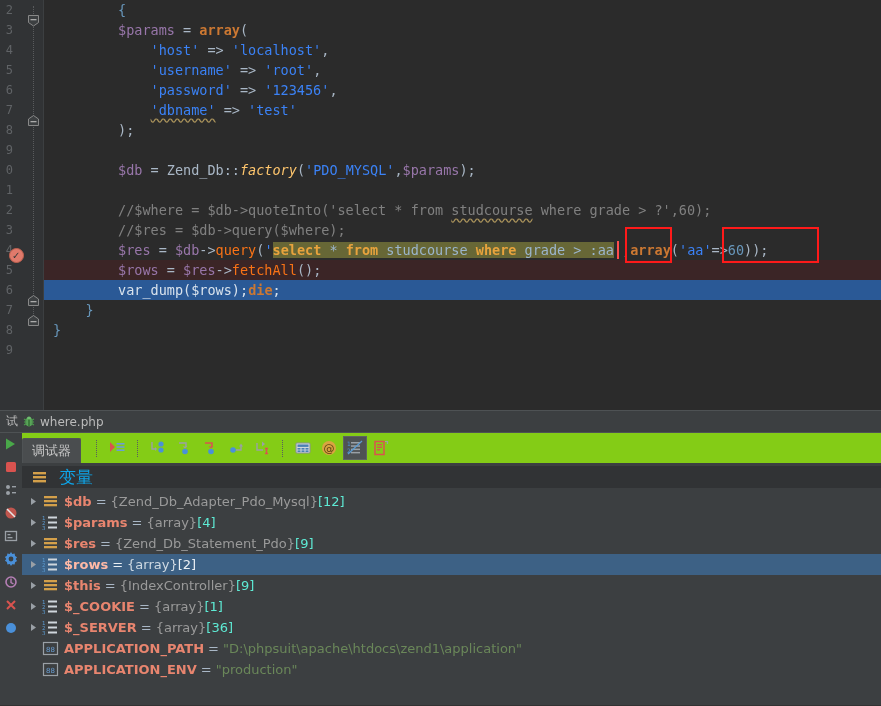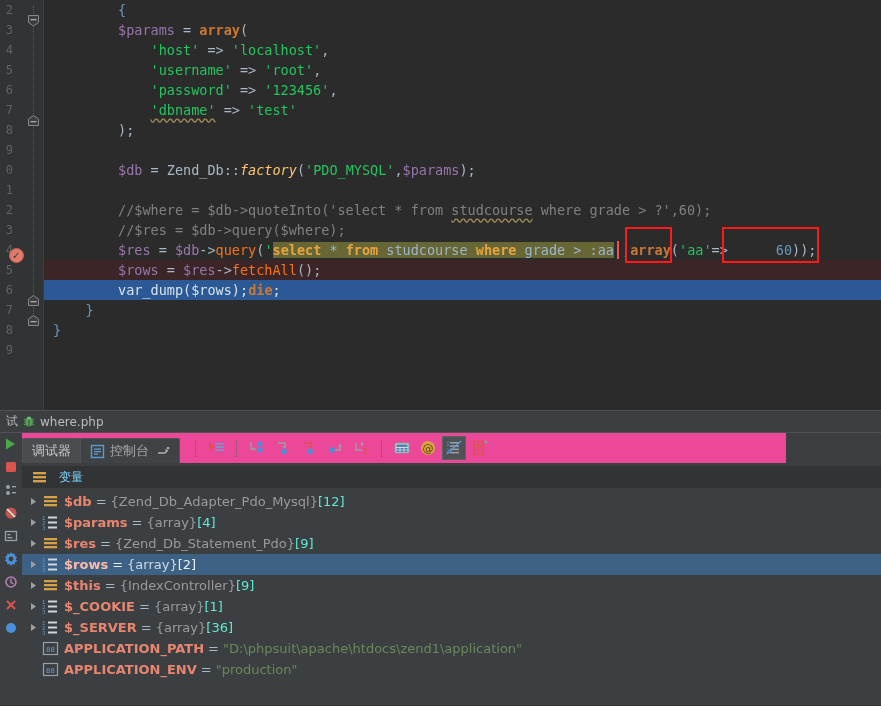--- a/index.html
+++ b/index.html
@@ -54,22 +54,22 @@
   }
   .ln { position: relative; height: 20px; padding-left: 9px; }
   .ln.hl-break { background: #3b2526; }
   .ln.hl-exec  { background: #2a5996; }
   .ln.hl-exec .code-txt,
   .ln.hl-exec .c-var,
   .ln.hl-exec .c-punc { color: #d8e2ec; }
 
   .c-var     { color: #9876aa; }
   .c-kw      { color: #cc7832; font-weight: bold; }
-  .c-str     { color: #22c55e; }
-  .c-num     { color: #6897bb; margin-left: 48px; }
+  .c-str     { color: #3b82f6; }
+  .c-num     { color: #6897bb; }
   .c-fn      { color: #f97316; }
   .c-fn-i    { color: #ffc66d; font-style: italic; }
   .c-cmt     { color: #808080; }
   .c-punc    { color: #a9b7c6; }
   .c-cls     { color: #a9b7c6; }
   .c-brace-b { color: #6897bb; }
 
   .sql-hl { background: #676736; }
   .sql-kw { color: #e8a33d; font-weight: bold; }
   .sql-id { color: #9bb5cc; }
@@ -128,22 +128,22 @@
   .vstrip {
     position: absolute; left: 0; top: 23px; width: 22px; height: 273px;
     background: #3c3f41;
     display: flex; flex-direction: column; align-items: center;
     padding-top: 3px; gap: 7px;
   }
   .vico { width: 16px; height: 16px; position: relative; }
 
   
   .dbg-toolbar {
-    position: absolute; left: 22px; top: 23px; width: 764px; height: 30px;
-    background: #ec4899;
+    position: absolute; left: 22px; top: 23px; width: 859px; height: 30px;
+    background: #84cc16;
     display: flex; align-items: center;
   }
   .tabs-grp { display: flex; align-items: flex-end; height: 30px; }
   .ptab {
     display: flex; align-items: center; gap: 5px;
     height: 25px; padding: 0 9px;
     font-size: 13px; color: #c8c8c8;
     border: 1px solid #4f5355; border-bottom: none;
     background: #4a4d4f;
     margin-right: -1px;
@@ -163,21 +163,21 @@
     margin: 0 1px;
   }
   .tbtn.on { background: #4e5254; border: 1px solid #5e6264; }
 
   
   .vars-head {
     position: absolute; left: 22px; top: 56px; width: 859px; height: 22px;
     background: #313335;
     display: flex; align-items: center; gap: 6px; padding-left: 9px;
   }
-  .vars-head-lbl { color: #7dd3fc; font-size: 12px; }
+  .vars-head-lbl { color: #0ea5e9; font-size: 17px; }
 
   .vars-body {
     position: absolute; left: 22px; top: 78px; width: 859px; height: 218px;
     background: #3c3f41;
     padding-top: 3px;
     overflow: hidden;
   }
   .vrow {
     height: 21px; display: flex; align-items: center;
     font-size: 13px; padding-left: 2px;
@@ -344,38 +344,20 @@
           <circle cx="8" cy="8" r="5" fill="#4a90d9"></circle>
         </svg>
     </span>
   </div>
 
   <div class="dbg-toolbar">
     <div class="tabs-grp">
       <div class="ptab">
         <span>调试器</span>
       </div>
-      <div class="ptab inactive">
-        <span class="tico">
-          <svg width="15" height="15" viewBox="0 0 15 15">
-            <rect x="1.5" y="1.5" width="12" height="12" fill="none" stroke="#5c9bd1" stroke-width="1.4"></rect>
-            <rect x="4" y="4.5" width="7" height="1.3" fill="#5c9bd1"></rect>
-            <rect x="4" y="7" width="7" height="1.3" fill="#5c9bd1"></rect>
-            <rect x="4" y="9.5" width="4" height="1.3" fill="#5c9bd1"></rect>
-          </svg>
-        </span>
-        <span>控制台</span>
-        <span class="pin-ico">
-          <svg width="14" height="14" viewBox="0 0 14 14">
-            <path d="M2 9h7M9 9l2.5-2.5" stroke="#b0b0b0" stroke-width="1.3" fill="none"></path>
-            <path d="M9.5 4.5l2.5 2.2-2.6 1z" fill="#b0b0b0"></path>
-            <rect x="11" y="3" width="2.2" height="2.2" fill="#b0b0b0"></rect>
-          </svg>
-        </span>
-      </div>
     </div>
 
     <div class="tool-sep" style="margin-left:16px"></div>
 
     <div class="tbtn">
       <svg width="18" height="18" viewBox="0 0 18 18">
         <path d="M2 3l5 5-5 5z" fill="#d9534f"></path>
         <rect x="8.5" y="4" width="8" height="1.6" fill="#6a9fd4"></rect>
         <rect x="8.5" y="7.2" width="8" height="1.6" fill="#6a9fd4"></rect>
         <rect x="8.5" y="10.4" width="8" height="1.6" fill="#6a9fd4"></rect>

